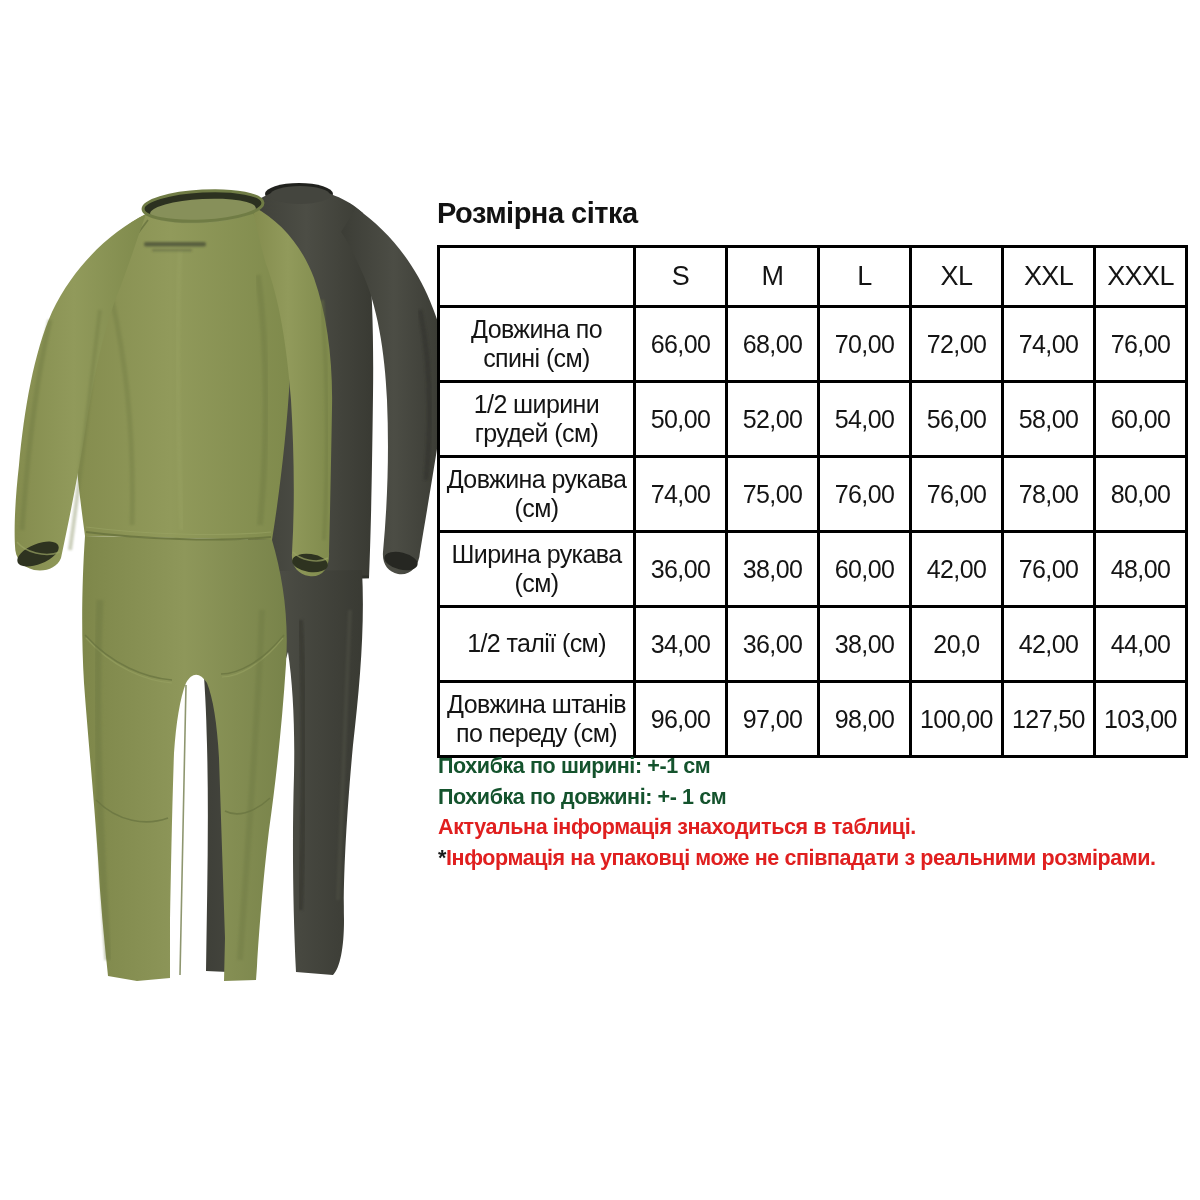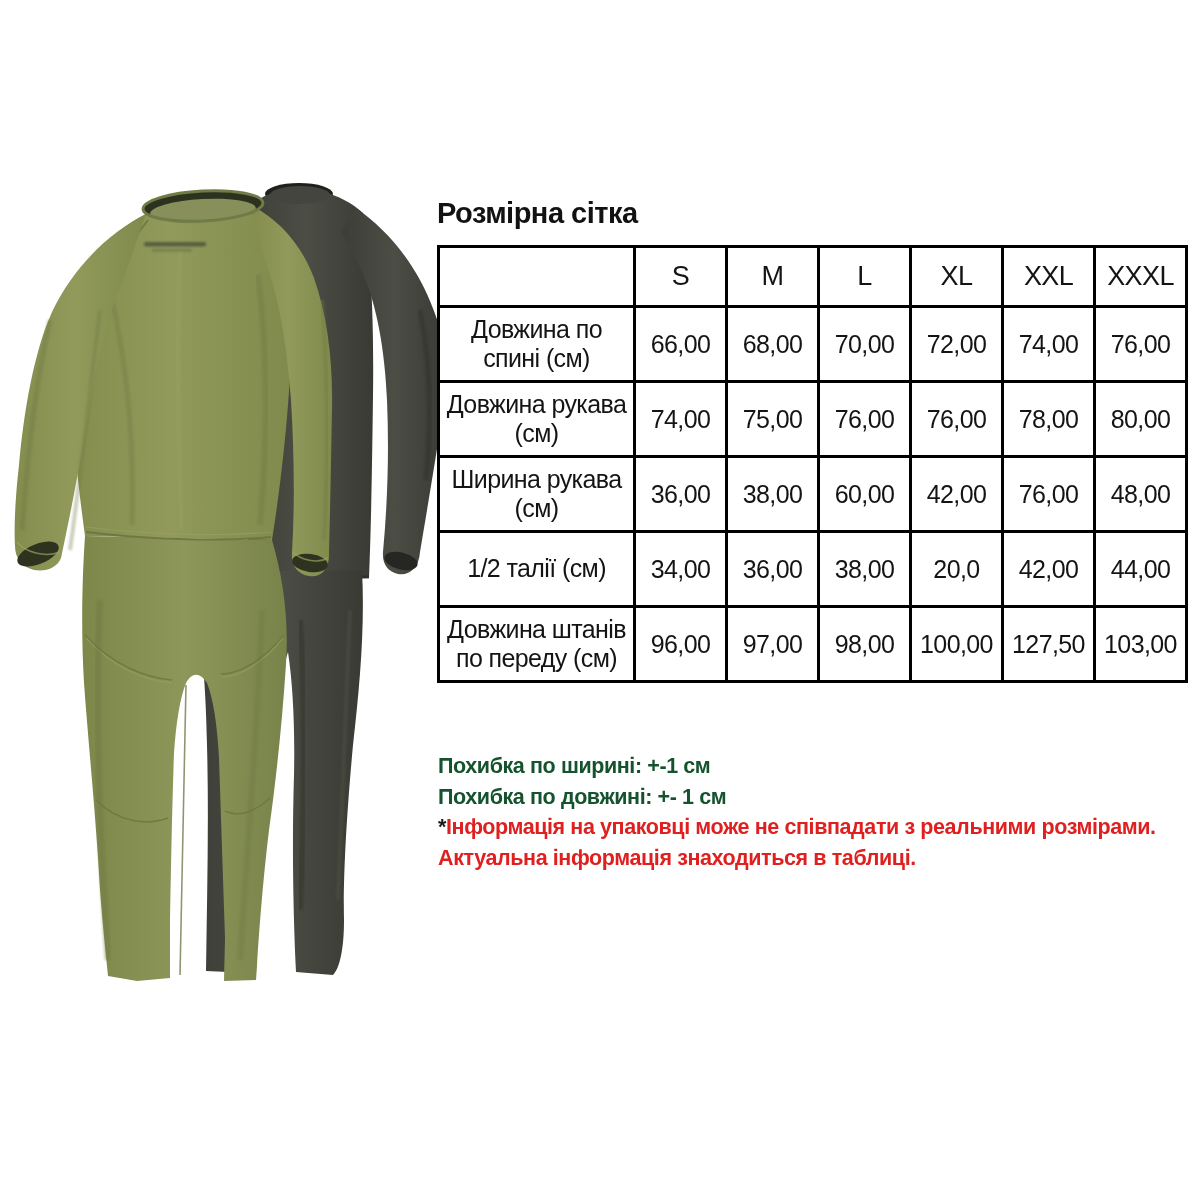--- a/index.html
+++ b/index.html
@@ -216,20 +216,29 @@
   <tr class="data-row">
     <td class="label-cell">Довжина по спині (см)</td>
     <td>66,00</td>
     <td>68,00</td>
     <td>70,00</td>
     <td>72,00</td>
     <td>74,00</td>
     <td>76,00</td>
   </tr>
   <tr class="data-row">
+    <td class="label-cell">1/2 ширини грудей (см)</td>
+    <td>50,00</td>
+    <td>52,00</td>
+    <td>54,00</td>
+    <td>56,00</td>
+    <td>58,00</td>
+    <td>60,00</td>
+  </tr>
+  <tr class="data-row">
     <td class="label-cell">Довжина рукава (см)</td>
     <td>74,00</td>
     <td>75,00</td>
     <td>76,00</td>
     <td>76,00</td>
     <td>78,00</td>
     <td>80,00</td>
   </tr>
   <tr class="data-row">
     <td class="label-cell">Ширина рукава (см)</td>
@@ -257,15 +266,15 @@
     <td>100,00</td>
     <td>127,50</td>
     <td>103,00</td>
   </tr>
   </tbody>
 </table>
 
 <div class="notes">
   <div class="note-line">Похибка по ширині: +-1 см</div>
   <div class="note-line">Похибка по довжині: +- 1 см</div>
+  <div class="note-line red">Актуальна інформація знаходиться в таблиці.</div>
   <div class="note-line red"><span class="asterisk">*</span><span>Інформація на упаковці може не співпадати з реальними розмірами.</span></div>
-  <div class="note-line red">Актуальна інформація знаходиться в таблиці.</div>
 </div>
 
 </body></html>

